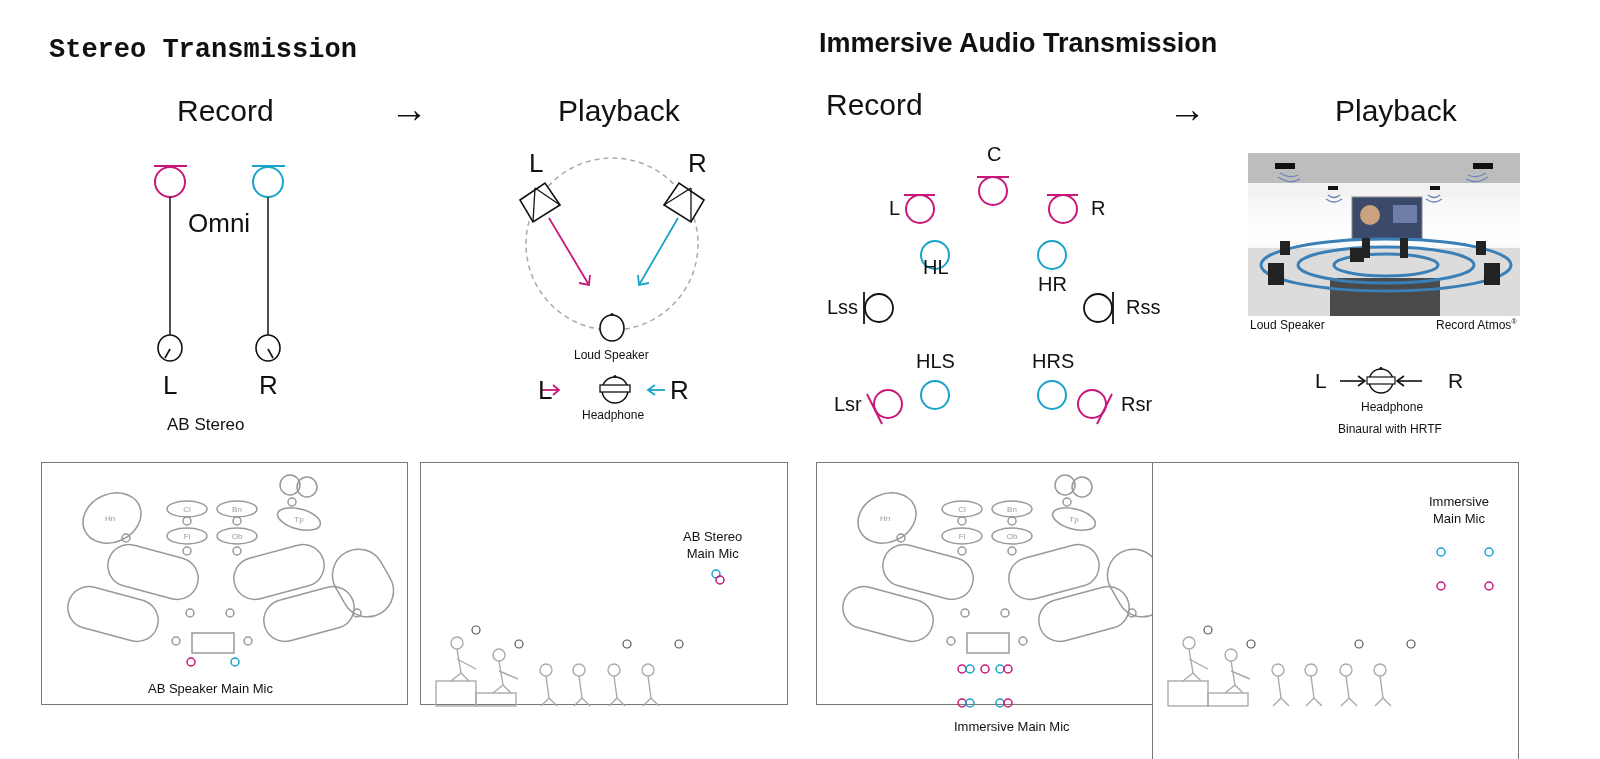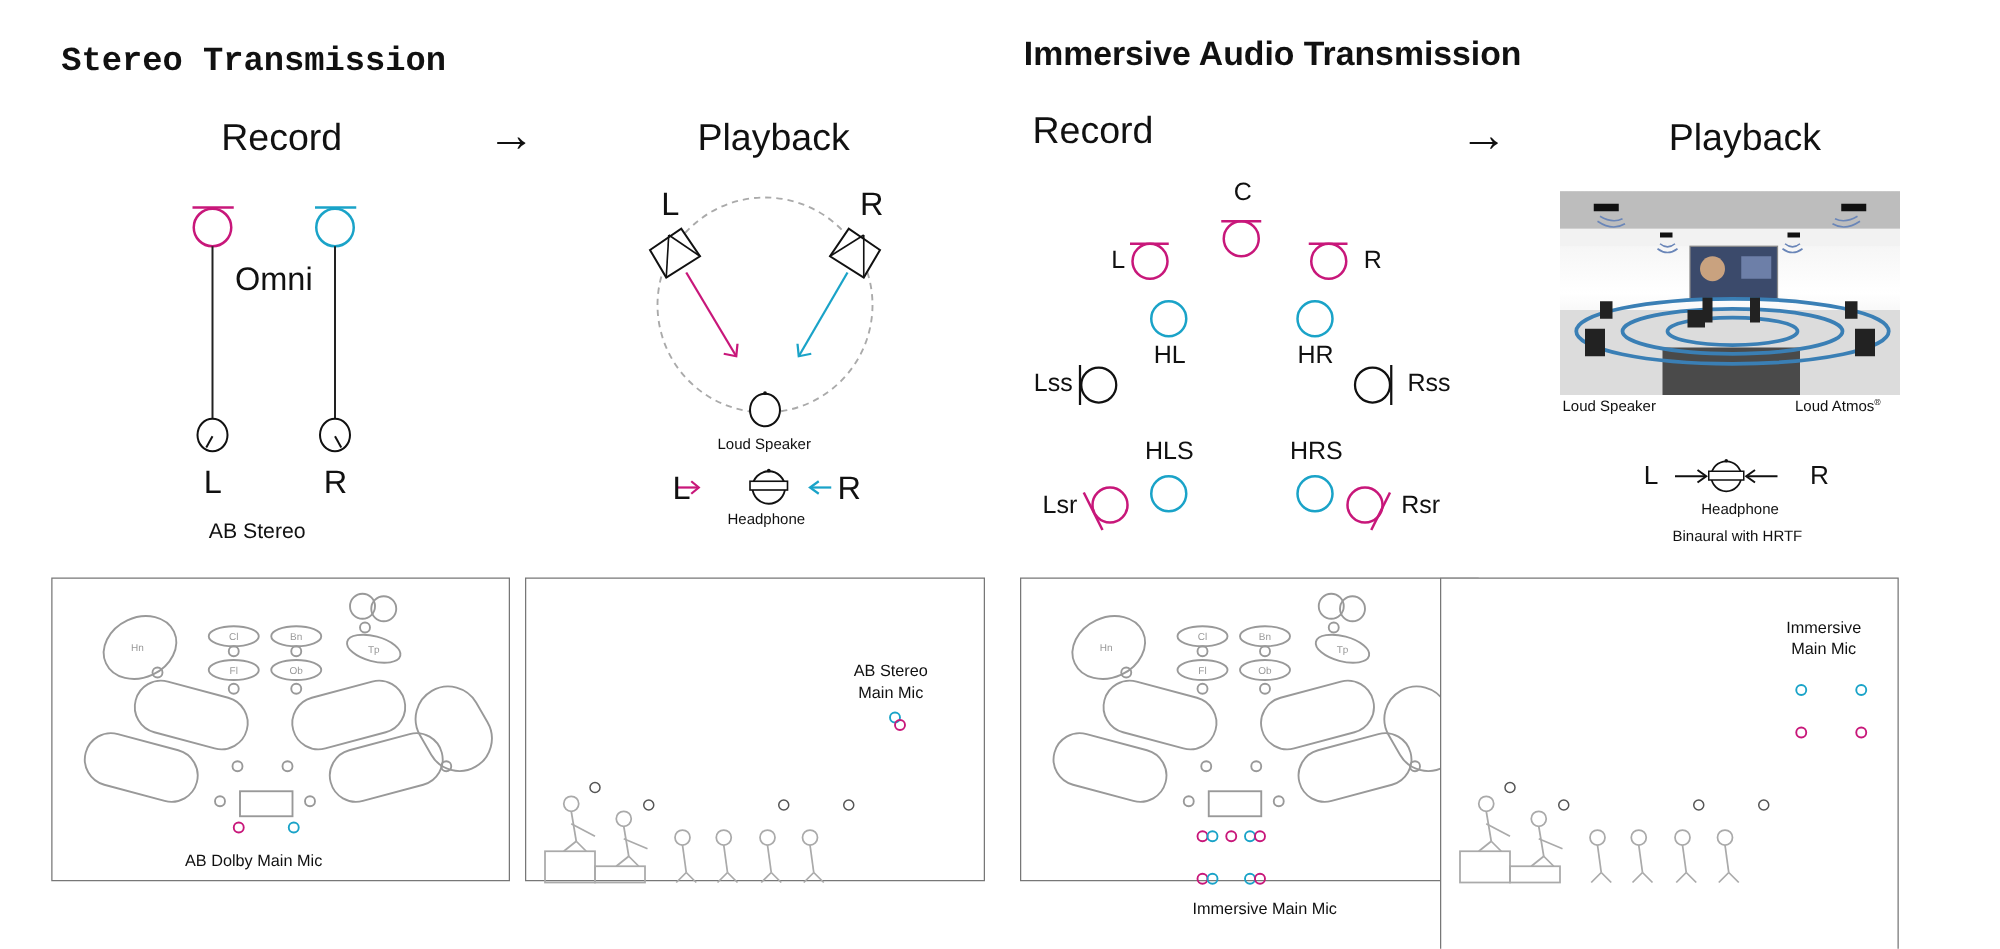--- a/index.html
+++ b/index.html
@@ -128,21 +128,21 @@
       <circle cx="888" cy="404" r="14" fill="none" stroke="#c8177a" stroke-width="2"></circle>
     </g>
   <g>
       <line x1="1112" y1="394" x2="1097" y2="424" stroke="#c8177a" stroke-width="2"></line>
       <circle cx="1092" cy="404" r="14" fill="none" stroke="#c8177a" stroke-width="2"></circle>
     </g>
 </svg>
 <div class="abs lbl" style="left:987px;top:143px;font-size:20px;">C</div>
 <div class="abs lbl" style="left:889px;top:197px;font-size:20px;">L</div>
 <div class="abs lbl" style="left:1091px;top:197px;font-size:20px;">R</div>
-<div class="abs lbl" style="left:923px;top:273px;font-size:20px;">HL</div>
+<div class="abs lbl" style="left:923px;top:256px;font-size:20px;">HL</div>
 <div class="abs lbl" style="left:1038px;top:273px;font-size:20px;">HR</div>
 <div class="abs lbl" style="left:827px;top:296px;font-size:20px;">Lss</div>
 <div class="abs lbl" style="left:1126px;top:296px;font-size:20px;">Rss</div>
 <div class="abs lbl" style="left:916px;top:350px;font-size:20px;">HLS</div>
 <div class="abs lbl" style="left:1032px;top:350px;font-size:20px;text-align:center;">HRS</div>
 <div class="abs lbl" style="left:834px;top:393px;font-size:20px;">Lsr</div>
 <div class="abs lbl" style="left:1121px;top:393px;font-size:20px;">Rsr</div>
 
 <div class="room">
   <svg style="left:0;top:0;" width="272" height="163">
@@ -180,21 +180,21 @@
       <rect x="20" y="110" width="16" height="22"></rect>
         <rect x="236" y="110" width="16" height="22"></rect>
       <rect x="114" y="85" width="8" height="20"></rect>
         <rect x="152" y="85" width="8" height="20"></rect>
       <rect x="102" y="95" width="14" height="14"></rect>
     </g>
   </svg>
 </div>
 <div class="abs lbl" style="left:1250px;top:318px;font-size:12px;">Loud Speaker</div>
 <div class="abs lbl" style="left:1436px;top:318px;font-size:12px;">
-  <span>Loud Atmos</span><sup style="font-size:7px;">®</sup>
+  <span>Record Atmos</span><sup style="font-size:7px;">®</sup>
 </div>
 
 <svg style="left:0;top:0;" width="1" height="1">
   <g>
     <line x1="1340" y1="381" x2="1364" y2="381" stroke="#111" stroke-width="1.6"></line>
     <polyline points="1358,376 1365,381 1358,386" fill="none" stroke="#111" stroke-width="1.6"></polyline>
     <line x1="1422" y1="381" x2="1398" y2="381" stroke="#111" stroke-width="1.6"></line>
     <polyline points="1404,376 1397,381 1404,386" fill="none" stroke="#111" stroke-width="1.6"></polyline>
     <ellipse cx="1381" cy="381" rx="12" ry="12" fill="#fff" stroke="#111" stroke-width="1.4"></ellipse>
     <rect x="1367" y="377" width="28" height="7" fill="#fff" stroke="#111" stroke-width="1.2"></rect>
@@ -239,21 +239,21 @@
       <text x="68" y="58">Hn</text>
       <text x="145" y="49">Cl</text>
       <text x="195" y="49">Bn</text>
       <text x="145" y="76">Fl</text>
       <text x="195" y="76">Ob</text>
       <text x="257" y="59">Tp</text>
     </g>
     <circle cx="149" cy="199" r="4" fill="none" stroke="#c8177a" stroke-width="1.5"></circle>
     <circle cx="193" cy="199" r="4" fill="none" stroke="#1aa3c8" stroke-width="1.5"></circle>
   </svg>
-  <div class="abs lbl" style="left:106px;top:218px;font-size:13px;">AB Dolby Main Mic</div>
+  <div class="abs lbl" style="left:106px;top:218px;font-size:13px;">AB Speaker Main Mic</div>
 </div>
 
 <div class="panel" style="left:420px;top:462px;width:368px;height:243px;">
   <svg style="left:0;top:0;" width="368" height="243">
     <g fill="none" stroke="#aaa" stroke-width="1.4">
       <rect x="15" y="218" width="40" height="25"></rect>
         <rect x="55" y="230" width="40" height="13"></rect>
       <circle cx="36" cy="180" r="6"></circle>
         <line x1="36" y1="186" x2="40" y2="210"></line>
         <line x1="40" y1="210" x2="30" y2="218"></line>

